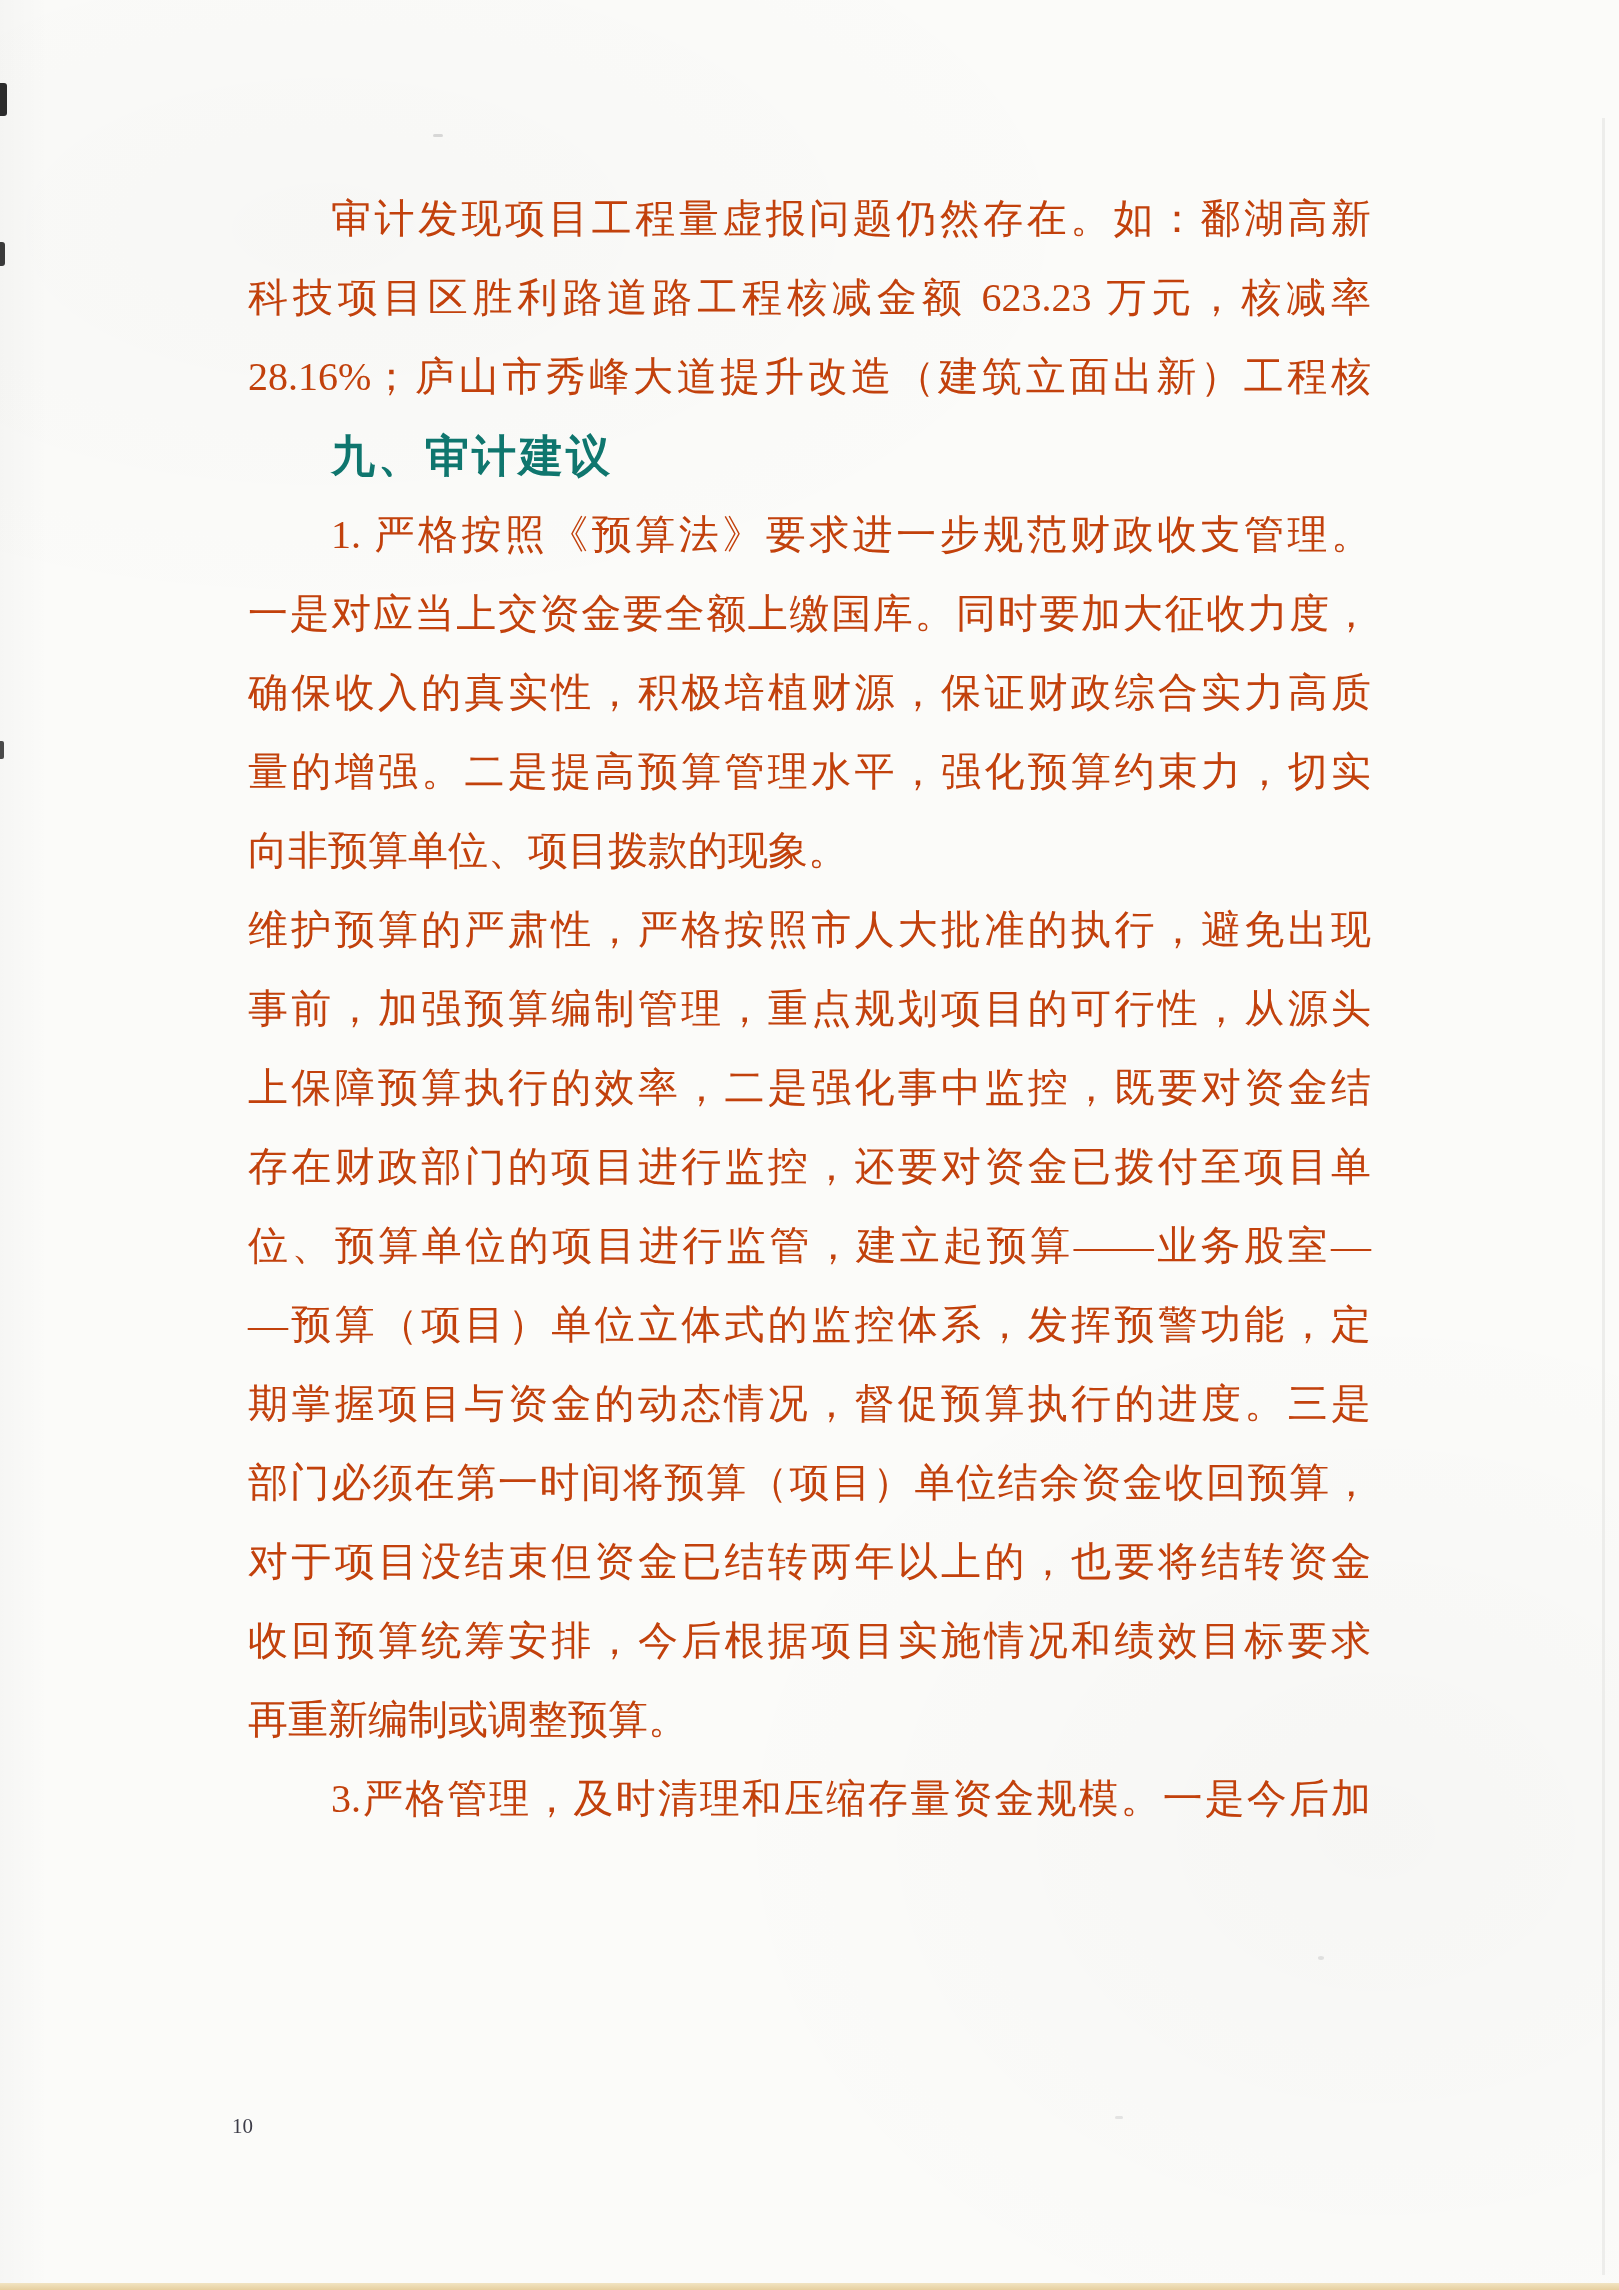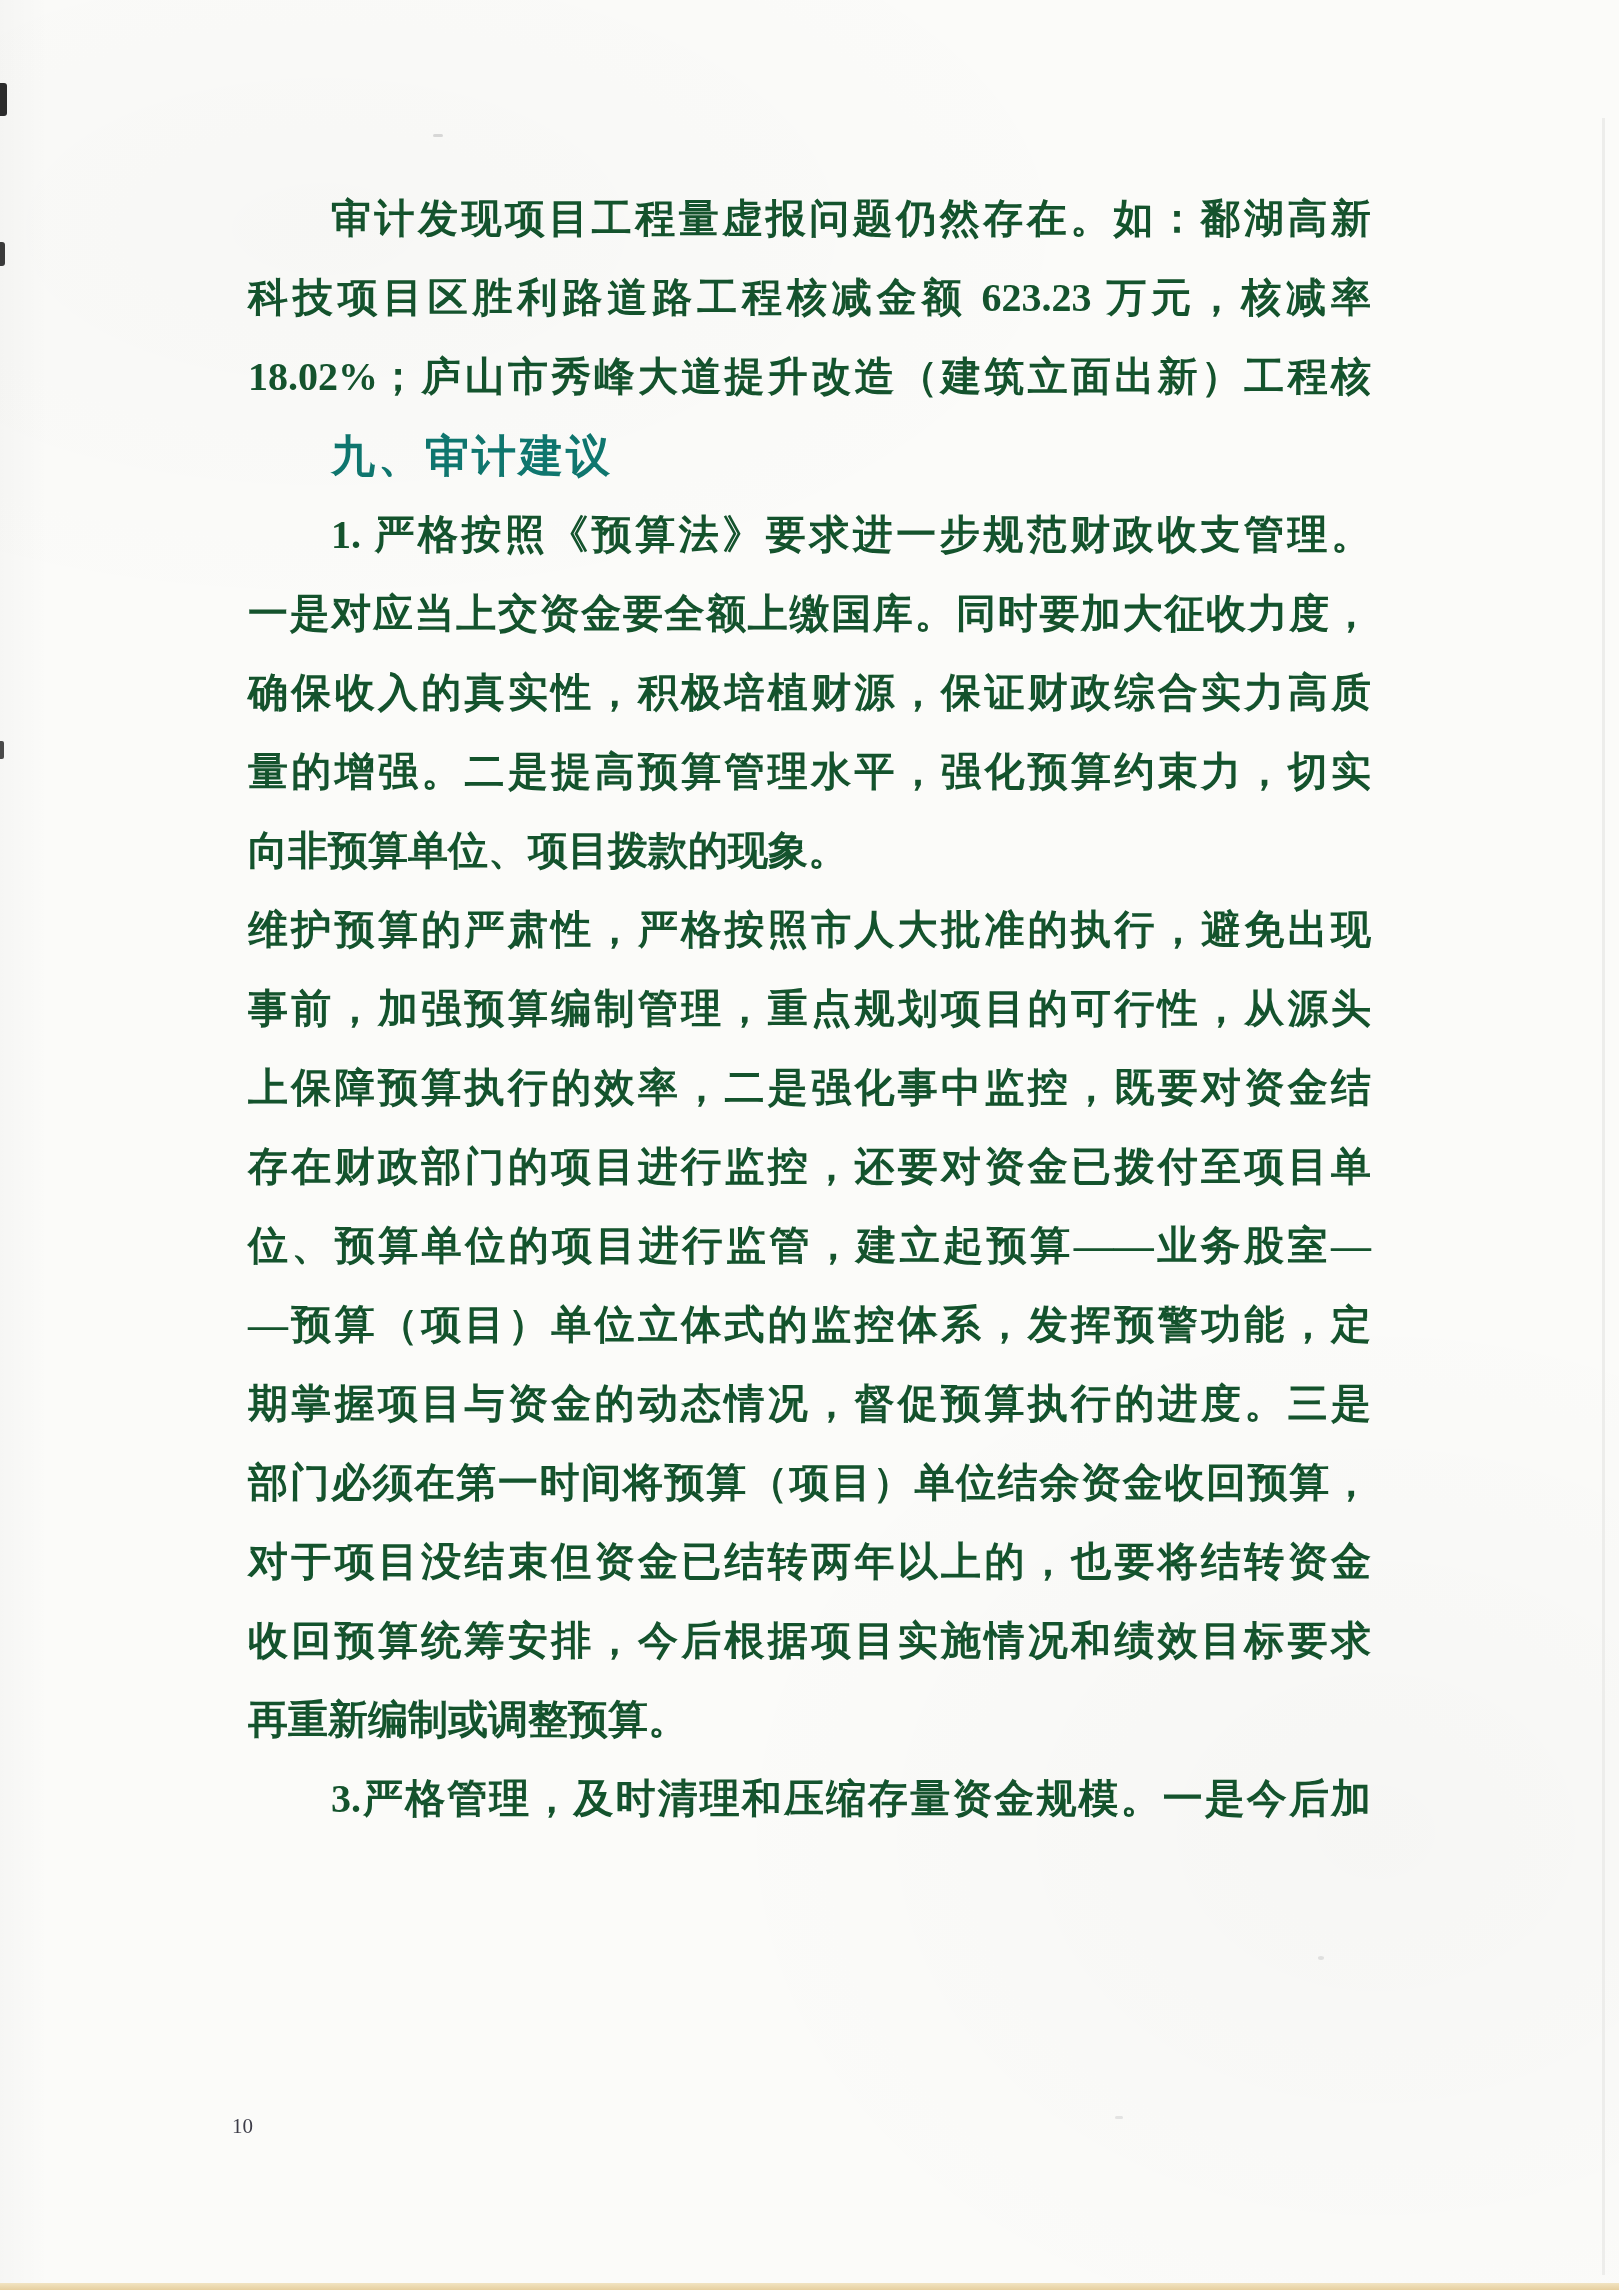--- a/index.html
+++ b/index.html
@@ -16,22 +16,22 @@
     background:
       radial-gradient(1182px 591px at 20% 10%, rgba(0,0,0,0.015), transparent 70%),
       radial-gradient(985px 788px at 85% 80%, rgba(0,0,0,0.018), transparent 70%),
       linear-gradient(to right, rgba(0,0,0,0.02), transparent 3%);
   }
   .text-block{
     position:absolute;left:248px;top:179px;width:1123px;
   }
   .ln{
     margin:0;height:79px;line-height:79px;
-    font-size:40px;color:#14532d;
-    font-weight:700;
+    font-size:40px;color:#c2410c;
+    font-weight:400;
     text-align:left;
   }
   .just{
     text-align:justify;
     text-align-last:justify;
     text-justify:inter-character;
   }
   .indent{text-indent:83px;}
   .heading{
     font-family:"Liberation Sans","DejaVu Sans",sans-serif;
@@ -67,21 +67,21 @@
   <div class="artifact right-band"></div>
   <div class="artifact speck-1"></div>
   <div class="artifact speck-2"></div>
   <div class="artifact speck-3"></div>
   <div class="artifact bottom-edge"></div>
 
   <div class="text-block">
 
     <p class="ln just indent">审计发现项目工程量虚报问题仍然存在。如：鄱湖高新</p>
     <p class="ln just">科技项目区胜利路道路工程核减金额 623.23 万元，核减率</p>
-    <p class="ln just">18.02%；庐山市秀峰大道提升改造（建筑立面出新）工程核</p>
+    <p class="ln just">28.16%；庐山市秀峰大道提升改造（建筑立面出新）工程核</p>
 
     <h2 class="ln heading">九、审计建议</h2>
 
     <p class="ln just indent">1. 严格按照《预算法》要求进一步规范财政收支管理。</p>
     <p class="ln just">一是对应当上交资金要全额上缴国库。同时要加大征收力度，</p>
     <p class="ln just">确保收入的真实性，积极培植财源，保证财政综合实力高质</p>
     <p class="ln just">量的增强。二是提高预算管理水平，强化预算约束力，切实</p>
     <p class="ln">向非预算单位、项目拨款的现象。</p>
     <p class="ln just">维护预算的严肃性，严格按照市人大批准的执行，避免出现</p>
 

